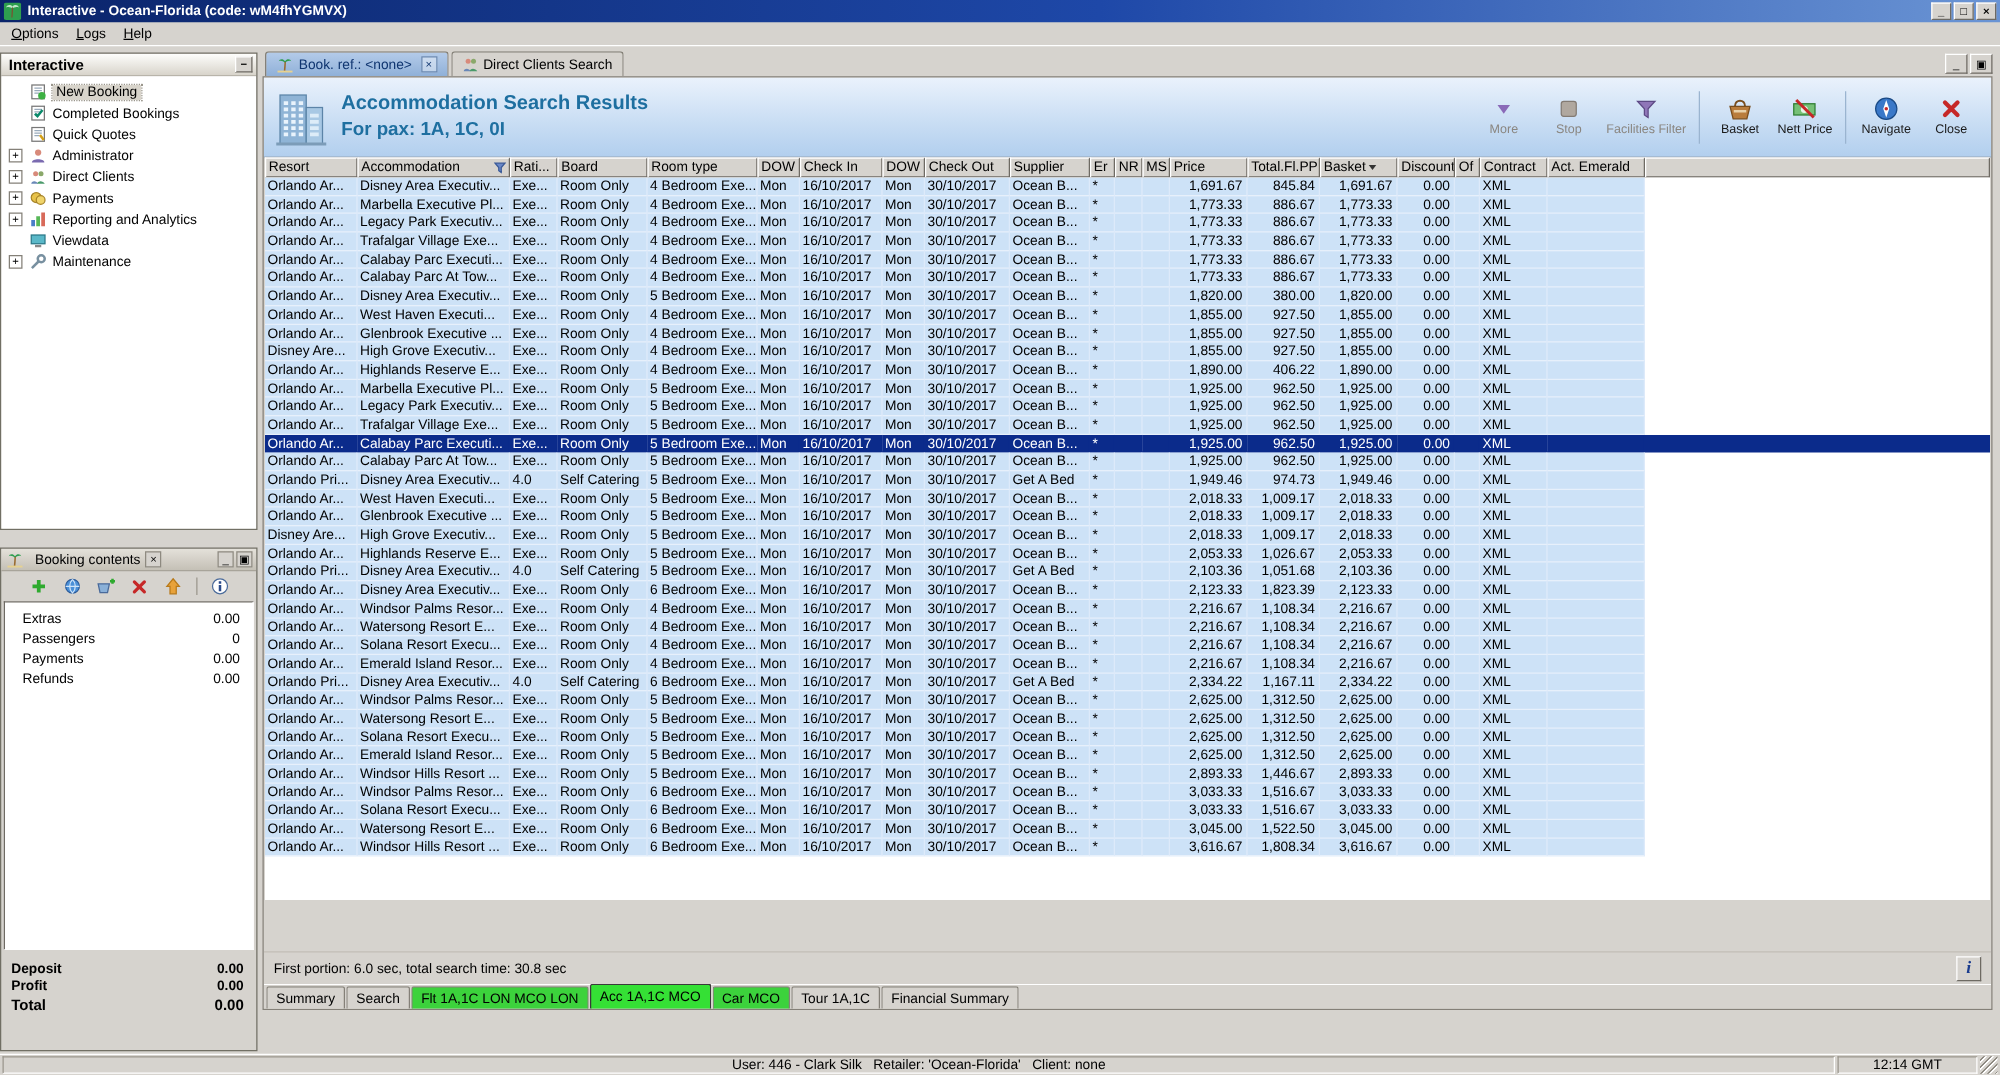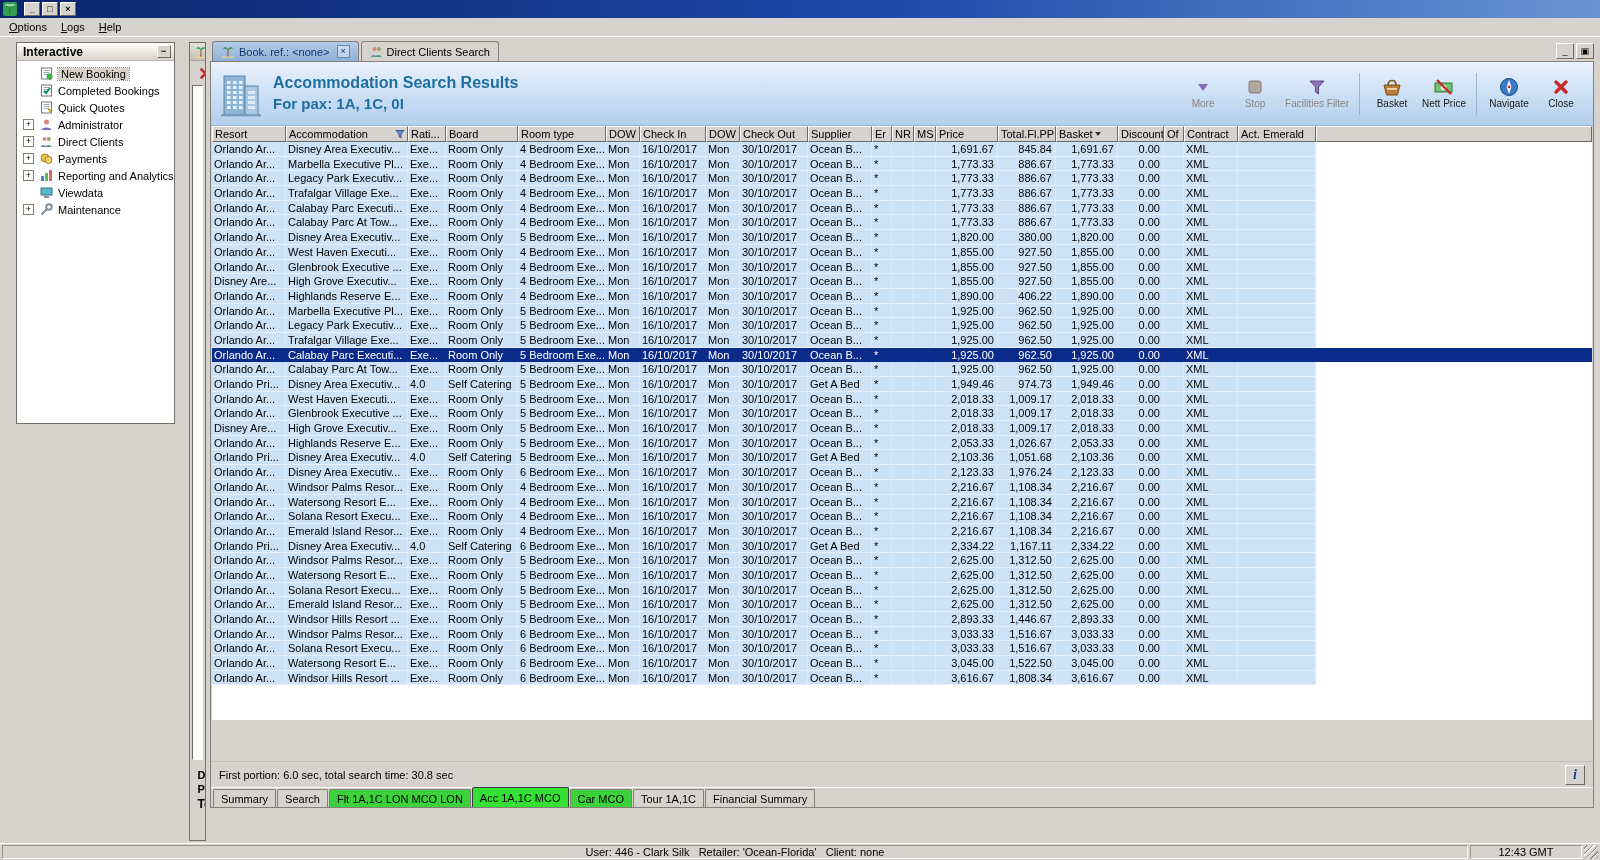--- a/index.html
+++ b/index.html
@@ -14,21 +14,21 @@
 .menubar{height:19px;display:flex;align-items:center;background:#d6d3ce;padding-left:2px;border-bottom:1px solid #fff;}
 .menu-item{padding:2px 7px;}
 .client{height:806px;display:flex;}
 .statusbar{height:17px;display:flex;align-items:stretch;background:#d6d3ce;border-top:1px solid #fff;padding:1px 2px;gap:2px;}
 .sb-main{flex:1;border:1px solid;border-color:#9a968c #fff #fff #9a968c;display:flex;align-items:center;justify-content:center;}
 .sb-main span{white-space:pre;}
 .sb-clock{width:112px;border:1px solid;border-color:#9a968c #fff #fff #9a968c;display:flex;align-items:center;justify-content:center;}
 .sb-grip{width:14px;background:repeating-linear-gradient(135deg,#d6d3ce 0 2px,#8e8a82 2px 3px,#fff 3px 4px);}
 
 
-.left-col{width:208px;display:flex;padding:5px 2px 2px 16px;gap:14px;}
+.left-col{width:208px;display:flex;flex-direction:column;padding:5px 2px 2px 0;gap:14px;}
 .panel{border:1px solid #716f64;background:#d6d3ce;display:flex;flex-direction:column;overflow:hidden;}
 .interactive-panel{height:382px;}
 .panel-caption{height:18px;flex:none;display:flex;align-items:center;padding:0 3px 0 6px;background:linear-gradient(#fefefc,#d8d4cb);border-bottom:1px solid #b8b4aa;font-weight:bold;font-size:12px;}
 .cap-btn{margin-left:auto;width:14px;height:13px;background:#d6d3ce;border:1px solid;border-color:#fff #6e6a63 #6e6a63 #fff;font-size:9px;line-height:10px;text-align:center;font-weight:bold;}
 .tree{flex:1;background:#fff;padding-top:4px;}
 .tree-item{height:17px;display:flex;align-items:center;padding-left:6px;white-space:nowrap;}
 .tree-expand{width:11px;height:11px;flex:none;border:1px solid #848078;background:#fff;font-size:9px;line-height:9px;text-align:center;margin-right:5px;}
 .tree-expand.empty{border:none;background:transparent;}
 .tree-icon{width:14px;height:14px;flex:none;margin-right:5px;display:flex;align-items:center;justify-content:center;}
 .tree-item.selected .tree-label{background:#d8d4cb;outline:1px dotted #9a968c;padding:0 3px;}
@@ -98,20 +98,21 @@
 <div>
   <div class="titlebar">
     <span class="tb-icon" id="appIcon">
         <svg width="14" height="14" viewBox="0 0 14 14">
           <rect width="14" height="14" rx="2" fill="#2e9e4f"></rect>
           <path d="M7 3C5 1 2 2 2 4c2-1 4 0 5 1z" fill="#bfe8c8"></path>
           <path d="M7 3c2-2 5-1 5 1-2-1-4 0-5 1z" fill="#bfe8c8"></path>
           <path d="M6.5 4h1L7 12h-1z" fill="#7a5230"></path>
         </svg>
       </span>
+    <span class="tb-title">Interactive - Ocean-Florida (code: wM4fhYGMVX)</span>
     <span id="titlebarButtons" style="display:flex">
         <span class="tb-btn">_</span>
         <span class="tb-btn">□</span>
         <span class="tb-btn">×</span>
       </span>
   </div>
   <div class="menubar" id="menubar">
       <span class="menu-item"><u>O</u>ptions</span>
       <span class="menu-item"><u>L</u>ogs</span>
       <span class="menu-item"><u>H</u>elp</span>
@@ -1021,21 +1022,21 @@
               <div class="g-cell" style="width: 88px;">6 Bedroom Exe...</div>
               <div class="g-cell" style="width: 34px;">Mon</div>
               <div class="g-cell" style="width: 66px;">16/10/2017</div>
               <div class="g-cell" style="width: 34px;">Mon</div>
               <div class="g-cell" style="width: 68px;">30/10/2017</div>
               <div class="g-cell" style="width: 64px;">Ocean B...</div>
               <div class="g-cell" style="width: 20px;">*</div>
               <div class="g-cell" style="width: 22px;"></div>
               <div class="g-cell" style="width: 22px;"></div>
               <div class="g-cell right" style="width: 62px;">2,123.33</div>
-              <div class="g-cell right" style="width: 58px;">1,976.24</div>
+              <div class="g-cell right" style="width: 58px;">1,823.39</div>
               <div class="g-cell right" style="width: 62px;">2,123.33</div>
               <div class="g-cell right" style="width: 46px;">0.00</div>
               <div class="g-cell" style="width: 20px;"></div>
               <div class="g-cell" style="width: 54px;">XML</div>
               <div class="g-cell" style="width: 78px;"></div>
             </div>
             <div class="g-row">
               <div class="g-cell" style="width: 74px;">Orlando Ar...</div>
               <div class="g-cell" style="width: 122px;">Windsor Palms Resor...</div>
               <div class="g-cell" style="width: 38px;">Exe...</div>
@@ -1376,17 +1377,17 @@
           </div>
       </div>
     </div>
   </div>
 
   <div class="statusbar">
     <div class="sb-main">
       <span>User: 446 - Clark Silk   Retailer: 'Ocean-Florida'   Client: none</span>
     </div>
     <div class="sb-clock">
-      <span>12:43 GMT</span>
+      <span>12:14 GMT</span>
     </div>
     <div class="sb-grip"></div>
   </div>
 </div>
 
 </body></html>

